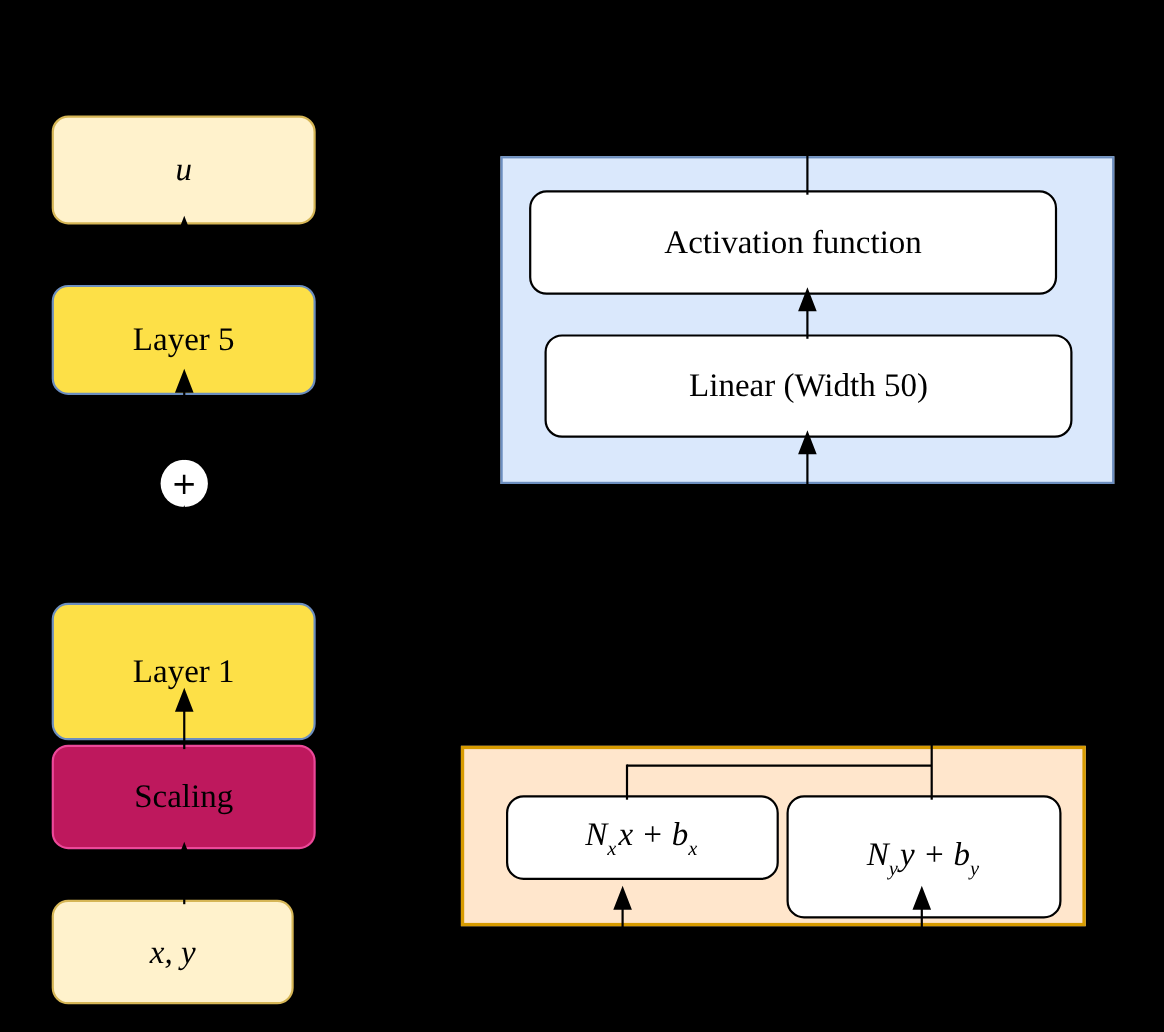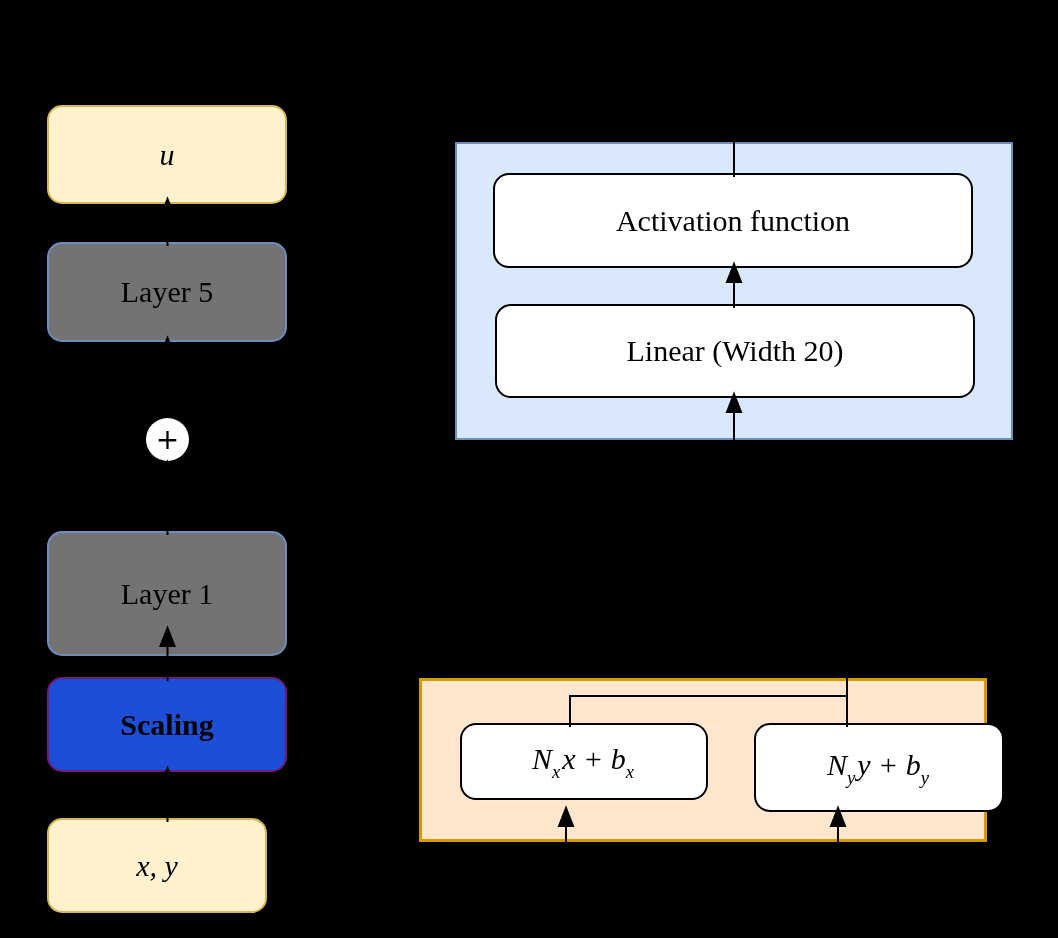--- a/index.html
+++ b/index.html
@@ -5,22 +5,22 @@
   html,body{margin:0;padding:0;background:#000;}
   .canvas{
     position:relative;width:1058px;height:938px;background:#000000;
     font-family:"Liberation Serif","DejaVu Serif",serif;overflow:hidden;
   }
   .node{
     position:absolute;display:flex;align-items:center;justify-content:center;
     box-sizing:border-box;border-radius:15px;font-size:30px;color:#000;z-index:1;
   }
   .yellow{background:#FFF2CC;border:2px solid #D6B656;}
-  .blue{background:#737373;border:2px solid #6C8EBF;}
-  .orangebox{background:#1d4ed8;border:2px solid #701a75;font-weight:bold;}
+  .blue{background:#fde047;border:2px solid #6C8EBF;margin-top:17px;}
+  .orangebox{background:#be185d;border:2px solid #ec4899;}
   .container-blue{
     position:absolute;left:455px;top:142px;width:558px;height:298px;
     background:#DAE8FC;border:2px solid #6C8EBF;box-sizing:border-box;z-index:1;
   }
   .container-orange{
     position:absolute;left:419px;top:678px;width:568px;height:164px;
     background:#FFE6CC;border:3px solid #D79B00;box-sizing:border-box;z-index:1;
   }
   .white-box{
     position:absolute;background:#FFFFFF;border:2px solid #000;border-radius:16px;
@@ -60,37 +60,37 @@
   <div class="node orangebox" style="left:47px;top:677px;width:240px;height:95px">
     <span>Scaling</span>
   </div>
 
   <div class="node yellow" style="left:47px;top:818px;width:220px;height:95px">
     <span class="math">x, y</span>
   </div>
 
   <div class="container-blue"></div>
 
-  <div class="white-box" style="left:493px;top:173px;width:480px;height:95px">
+  <div class="white-box" style="left:481px;top:173px;width:480px;height:95px">
     <span>Activation function</span>
   </div>
 
   <div class="white-box" style="left:495px;top:304px;width:480px;height:94px">
-    <span>Linear (Width 20)</span>
+    <span>Linear (Width 50)</span>
   </div>
 
   <div class="container-orange"></div>
 
   <div class="white-box" style="left:460px;top:723px;width:248px;height:77px">
     <span class="math">
       <span>N</span><sub>x</sub><span>x + b</span><sub>x</sub>
     </span>
   </div>
 
-  <div class="white-box" style="left:754px;top:723px;width:250px;height:89px">
+  <div class="white-box" style="left:715px;top:723px;width:250px;height:112px">
     <span class="math">
       <span>N</span><sub>y</sub><span>y + b</span><sub>y</sub>
     </span>
   </div>
 
   <svg class="overlay" width="1058" height="938" viewBox="0 0 1058 938">
     <g stroke="#000000" stroke-width="2" fill="#000000">
 
       <line x1="167.5" y1="822" x2="167.5" y2="786"></line>
       <polygon points="167.5,768 160.5,786 174.5,786"></polygon>

